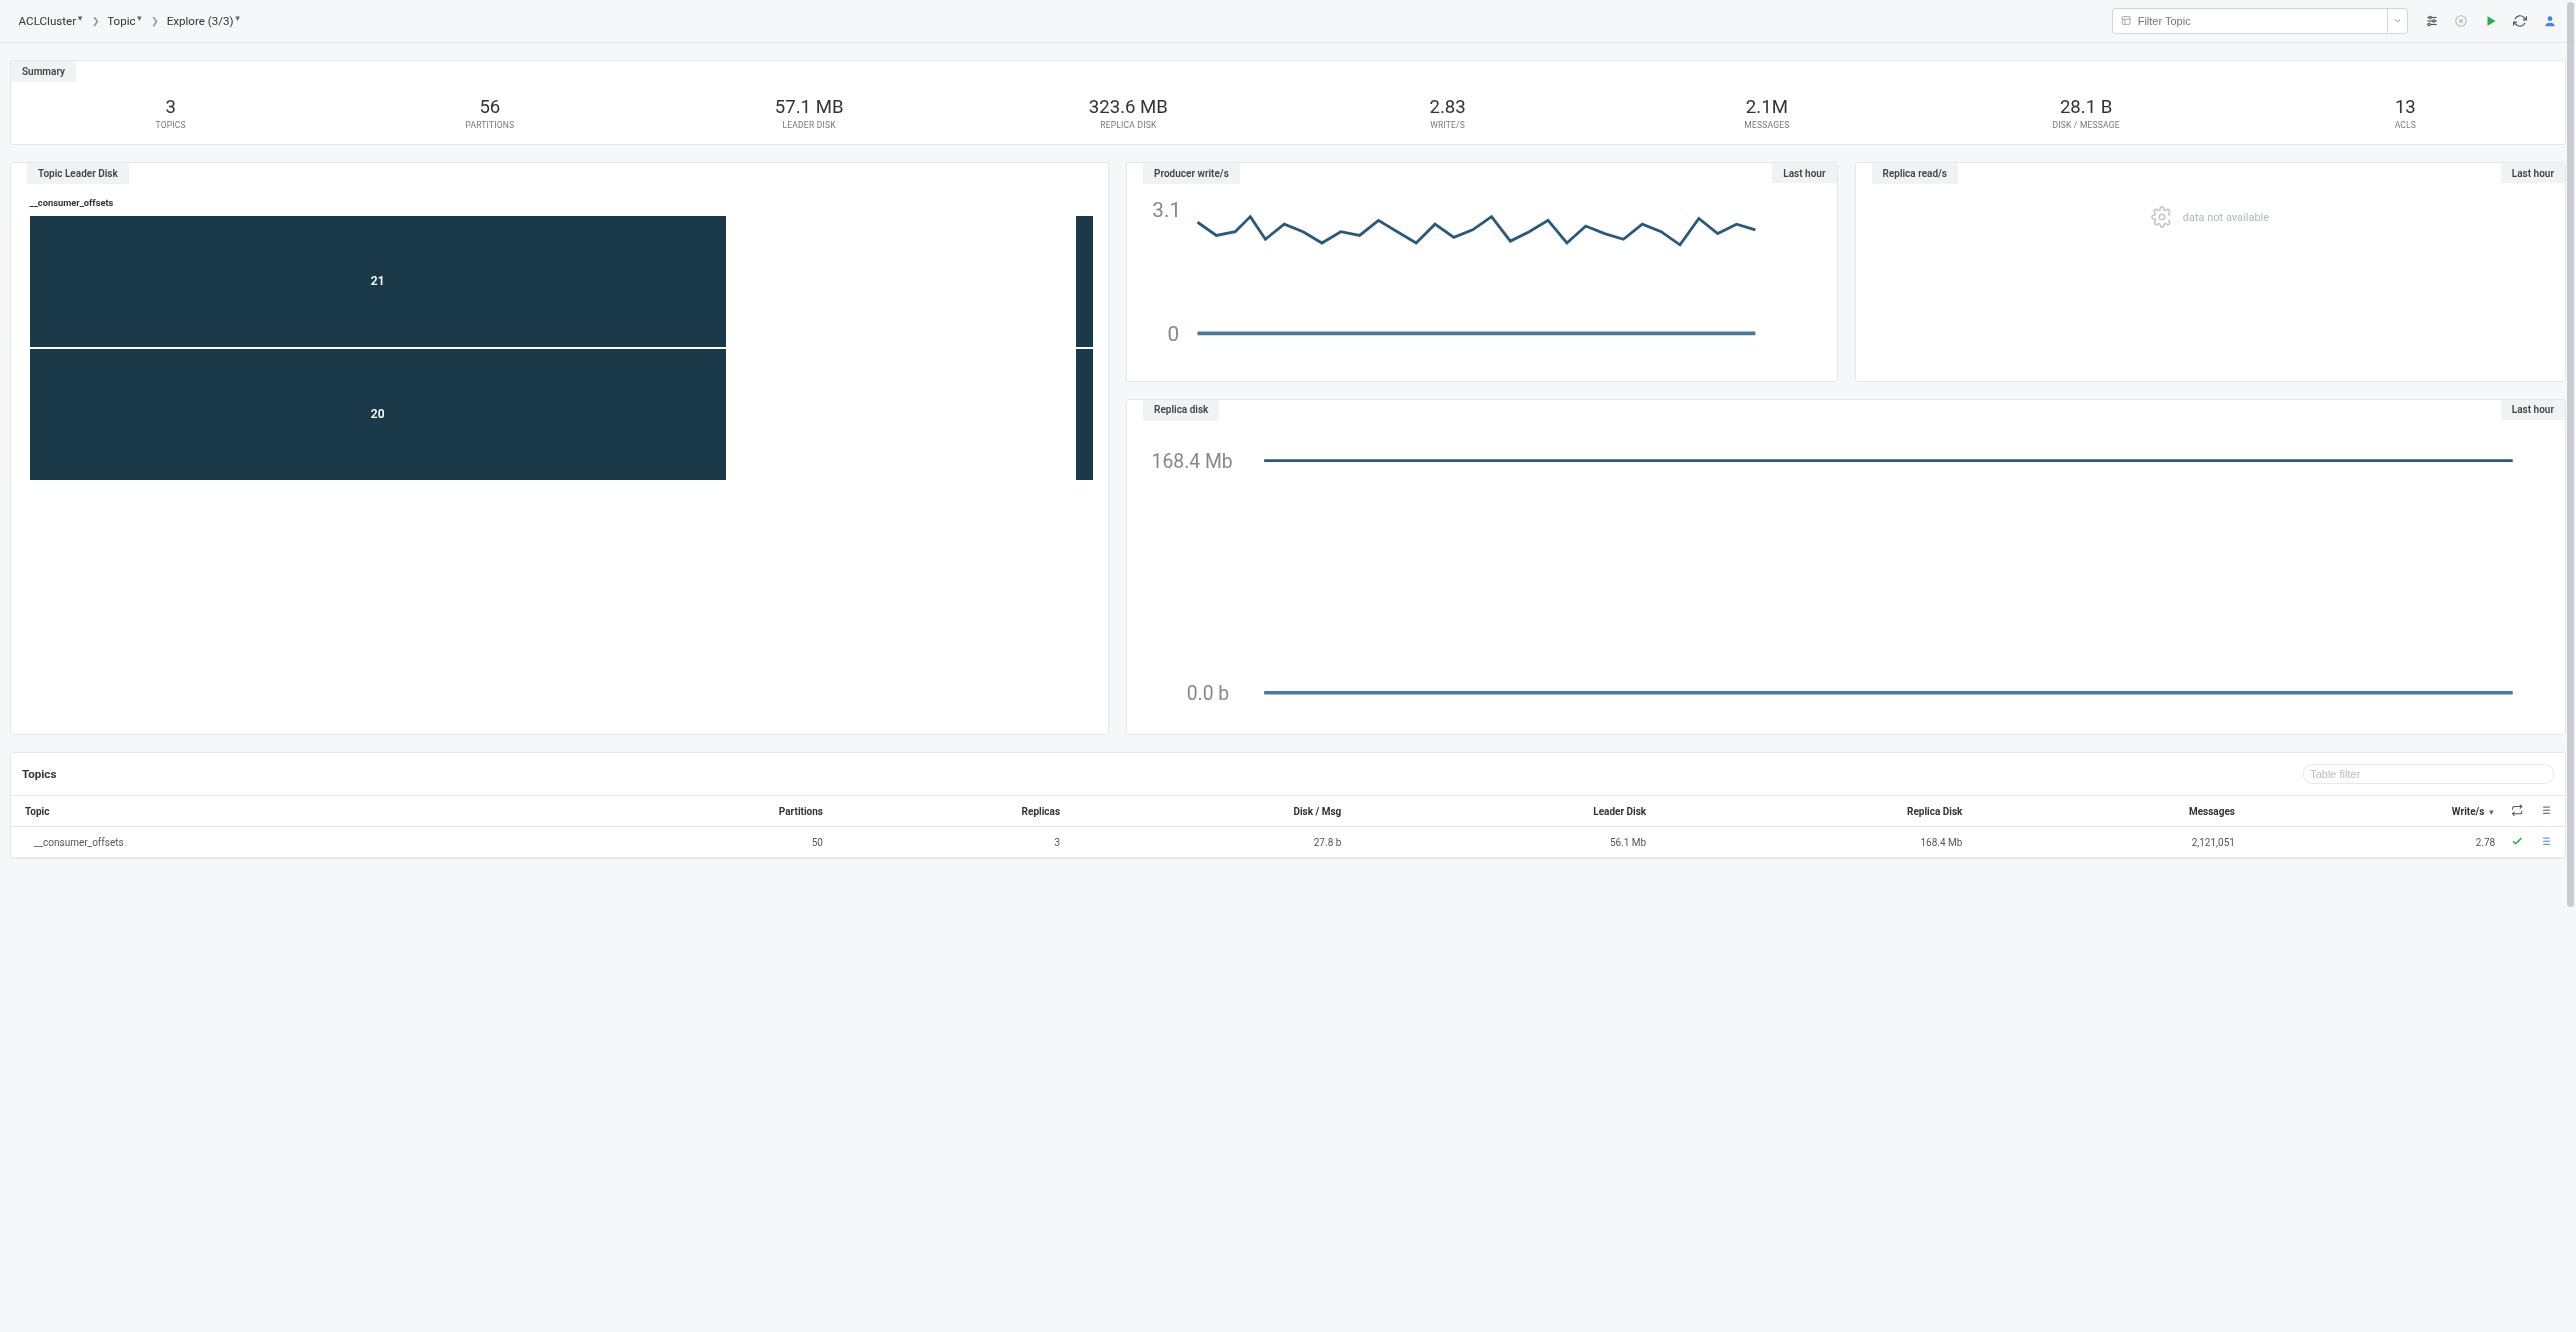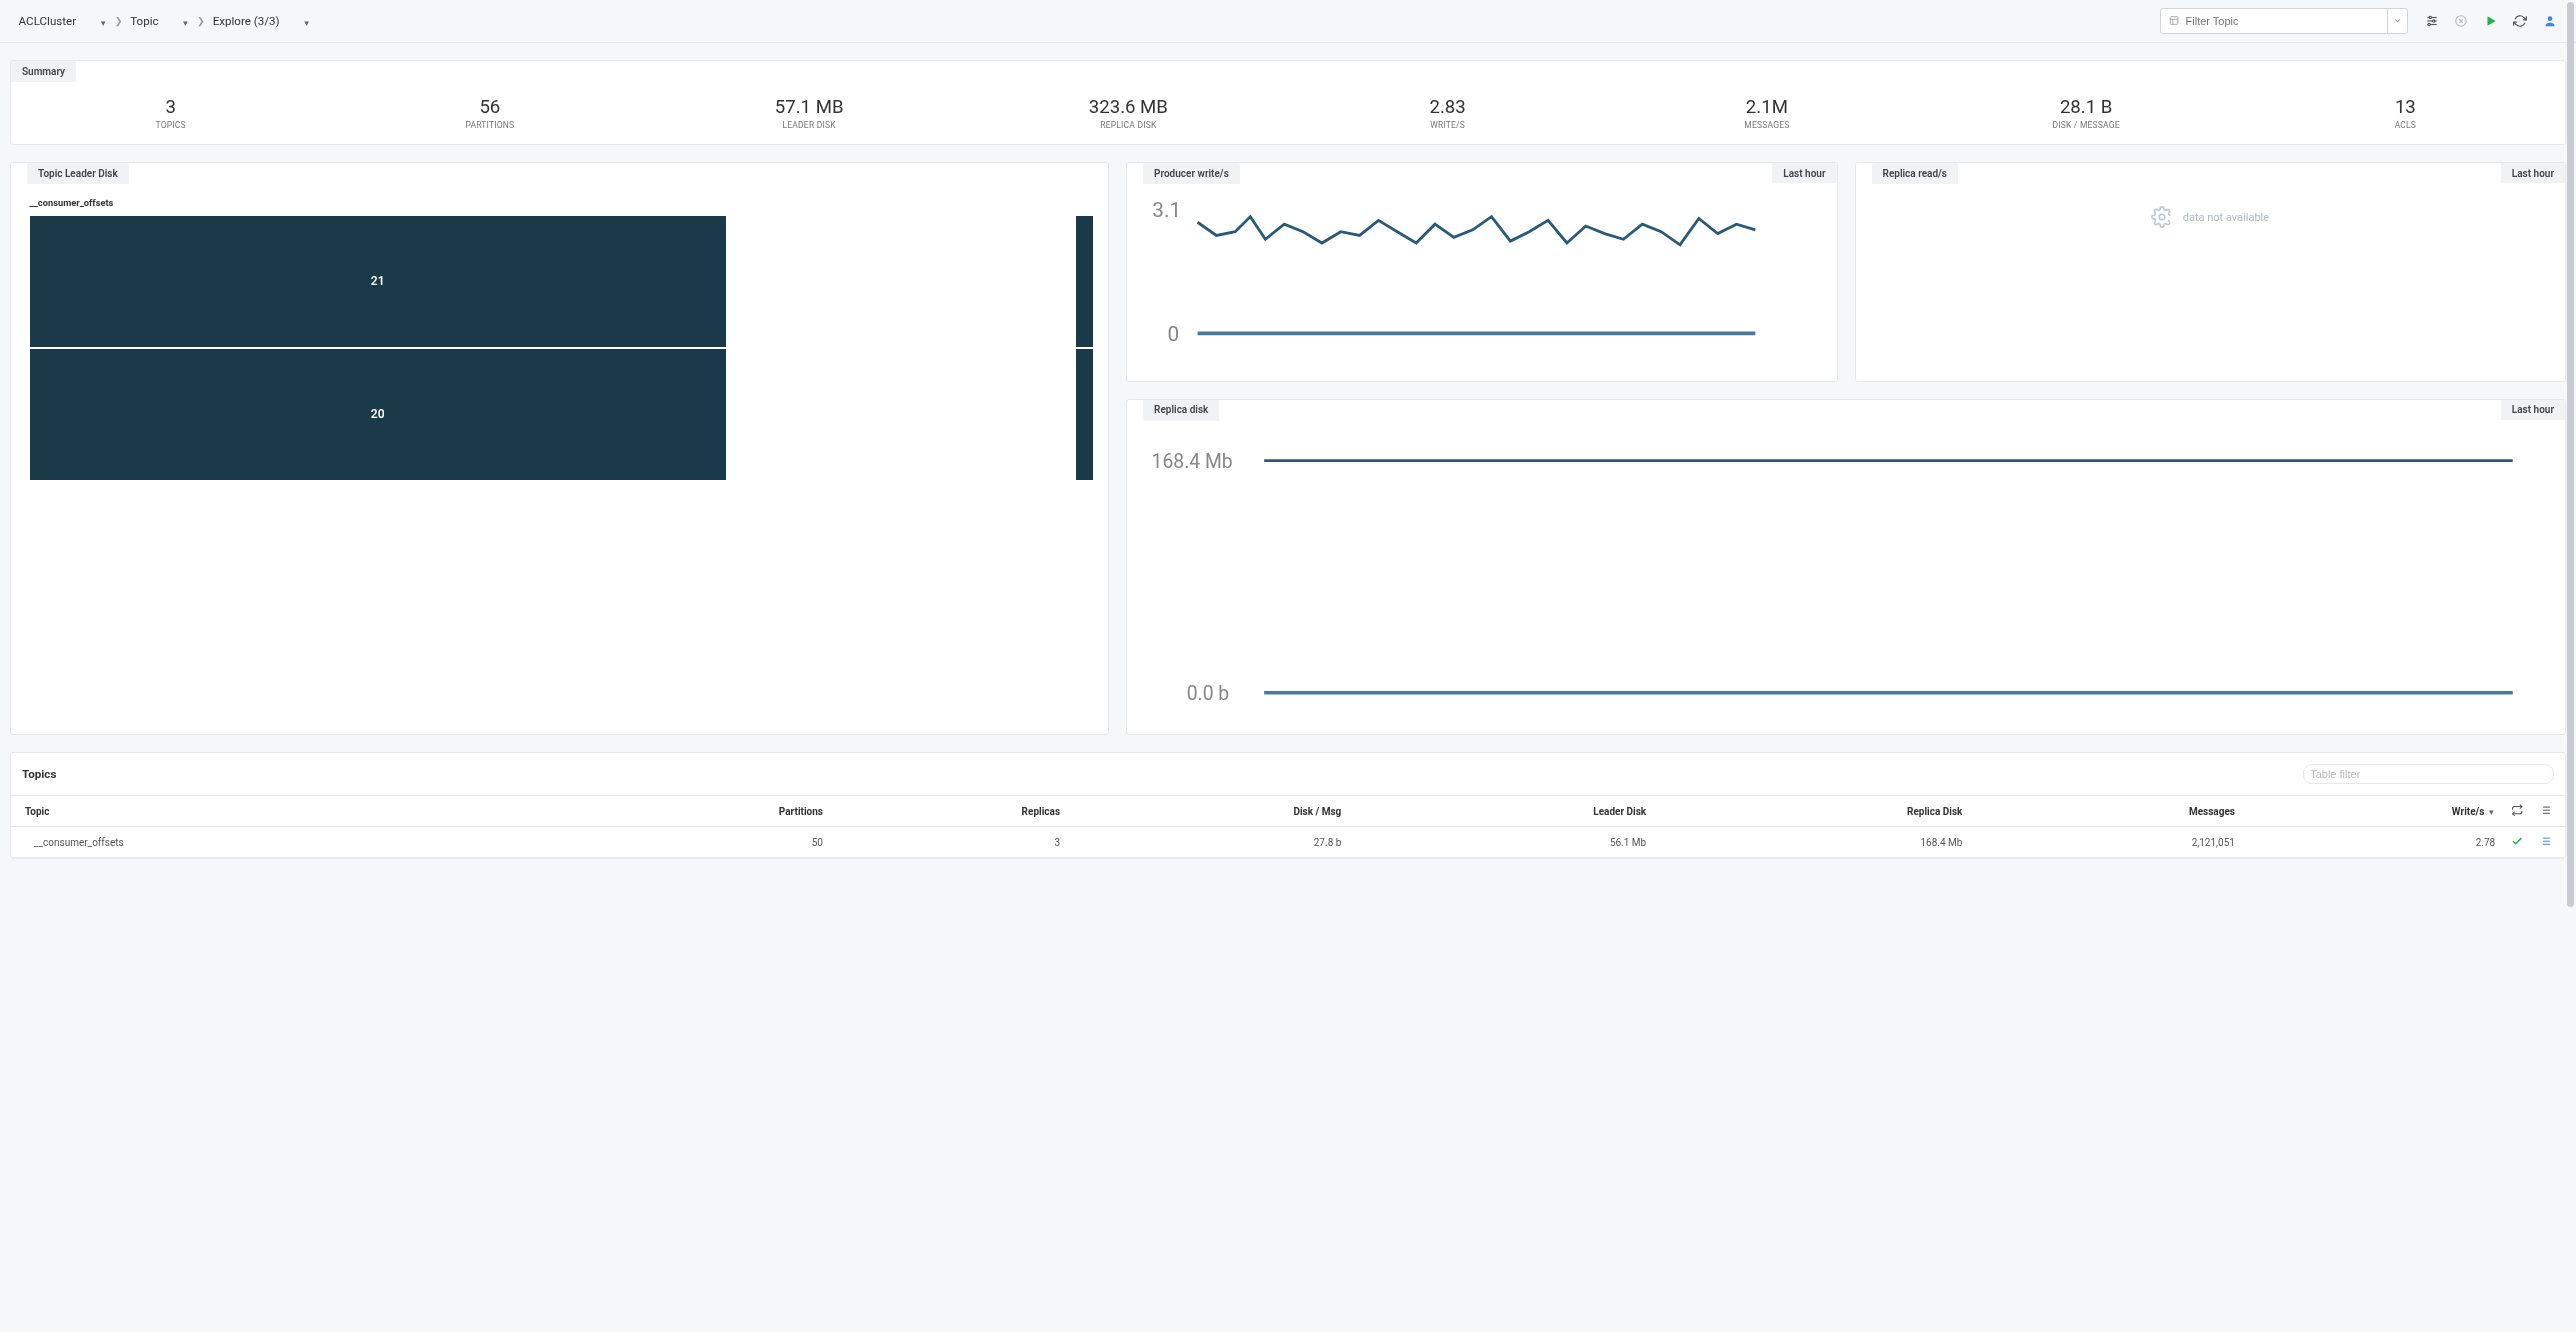--- a/index.html
+++ b/index.html
@@ -13,27 +13,27 @@
     
     .topbar {
       display: flex;
       align-items: center;
       padding: 7.8px 18.6px;
       background: #f5f7f9;
       border-bottom: 0.8px solid #e5e7eb;
       gap: 6.2px;
     }
     .breadcrumb { display: flex; align-items: center; gap: 6.2px; flex: 1; }
-    .bc-item { display: flex; align-items: flex-end; gap: 23px; cursor: pointer; font-size: 11.6px; color: #333; }
+    .bc-item { display: flex; align-items: flex-start; gap: 0; cursor: pointer; font-size: 11.6px; color: #333; }
     .chevron-right { color: #999; font-size: 9.3px; margin: 0 1.6px; }
     .dropdown-caret { font-size: 7.8px; color: #666; }
     .filter-box {
       display: flex; align-items: center;
       border: 0.8px solid #d1d5db; border-radius: 3.1px;
-      background: #fff; height: 26.4px; width: 248px;
+      background: #fff; height: 26.4px; width: 296px;
     }
     .filter-main { flex: 1; display: flex; align-items: center; padding: 0 7.8px; gap: 6.2px; color: #999; }
     .filter-main input { border: none; outline: none; width: 100%; font-size: 11px; background: transparent; }
     .filter-dd { border-left: 0.8px solid #d1d5db; width: 20px; display:flex;align-items:center;justify-content:center;height:100%; color:#666; cursor:pointer; }
     .topbar-actions { display: flex; align-items: center; gap: 14px; margin-left: 9.3px; }
     .icon-btn { cursor: pointer; color: #555; display:flex;align-items:center;justify-content:center; width:15.5px;height:15.5px;}
     .icon-btn.green { color: #22b14c; }
     .icon-btn.blue { color: #3b82f6; }
     .icon-btn svg { width:14px; height:14px; }
     

